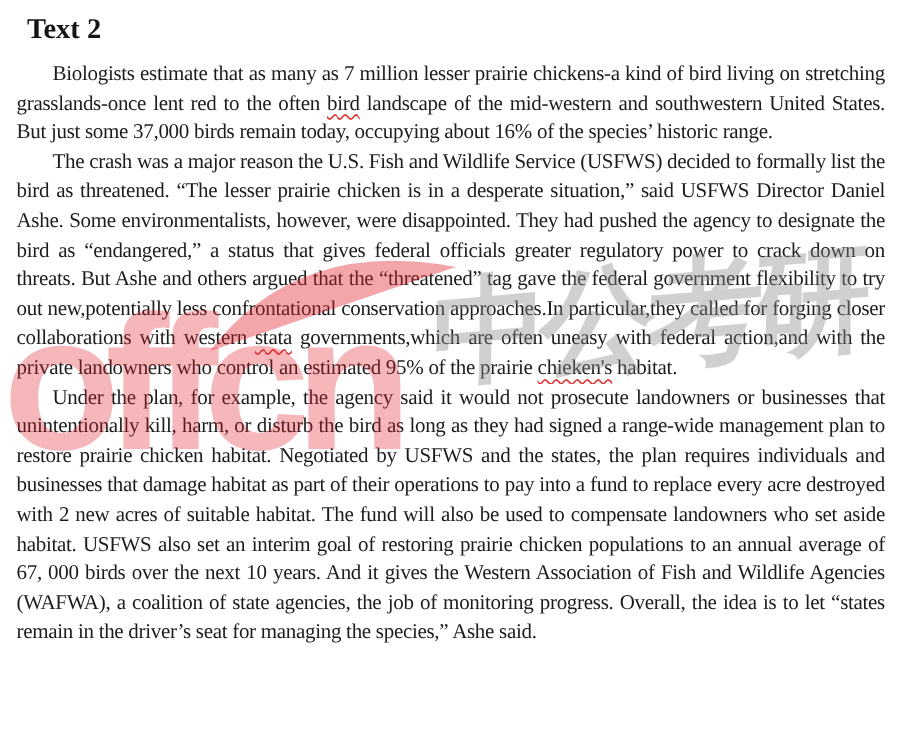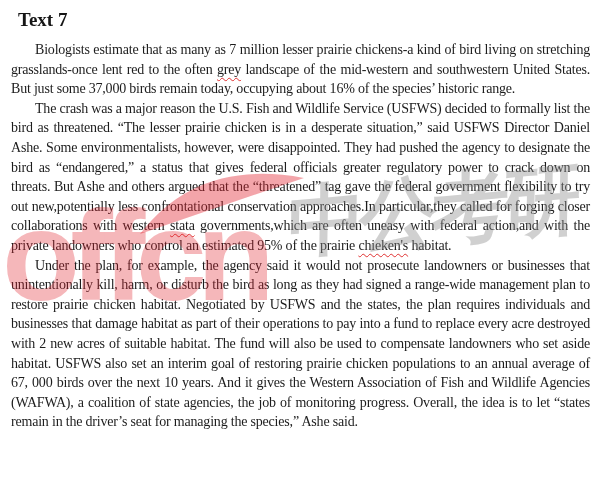--- a/index.html
+++ b/index.html
@@ -95,24 +95,24 @@
     transform: rotate(-5deg) skewX(-6deg);
     transform-origin: left center;
     white-space: nowrap;
   }
 </style>
 </head>
 <body>
 
 <div class="page">
 
-  <h1 class="doc-heading">Text 7</h1>
+  <h1 class="doc-heading">Text 2</h1>
 
   <div class="article-body">
-      <p class="para"><span>Biologists estimate that as many as 7 million lesser prairie chickens-a kind of bird living on stretching grasslands-once lent red to the often </span><span class="sp-err">grey</span><span> landscape of the mid-western and southwestern United States. But just some 37,000 birds remain today, occupying about 16% of the species’ historic range.</span></p>
+      <p class="para"><span>Biologists estimate that as many as 7 million lesser prairie chickens-a kind of bird living on stretching grasslands-once lent red to the often </span><span class="sp-err">bird</span><span> landscape of the mid-western and southwestern United States. But just some 37,000 birds remain today, occupying about 16% of the species’ historic range.</span></p>
       <p class="para"><span>The crash was a major reason the U.S. Fish and Wildlife Service (USFWS) decided to formally list the bird as threatened. “The lesser prairie chicken is in a desperate situation,” said USFWS Director Daniel Ashe. Some environmentalists, however, were disappointed. They had pushed the agency to designate the bird as “endangered,” a status that gives federal officials greater regulatory power to crack down on threats. But Ashe and others argued that the “threatened” tag gave the federal government flexibility to try out new,potentially less confrontational conservation approaches.In particular,they called for forging closer collaborations with western </span><span class="sp-err">stata</span><span> governments,which are often uneasy with federal action,and with the private landowners who control an estimated 95% of the prairie </span><span class="sp-err">chieken's</span><span> habitat.</span></p>
       <p class="para"><span>Under the plan, for example, the agency said it would not prosecute landowners or businesses that unintentionally kill, harm, or disturb the bird as long as they had signed a range-wide management plan to restore prairie chicken habitat. Negotiated by USFWS and the states, the plan requires individuals and businesses that damage habitat as part of their operations to pay into a fund to replace every acre destroyed with 2 new acres of suitable habitat. The fund will also be used to compensate landowners who set aside habitat. USFWS also set an interim goal of restoring prairie chicken populations to an annual average of 67, 000 birds over the next 10 years. And it gives the Western Association of Fish and Wildlife Agencies (WAFWA), a coalition of state agencies, the job of monitoring progress. Overall, the idea is to let “states remain in the driver’s seat for managing the species,” Ashe said.</span></p>
     </div>
 
   <div class="watermark">
     <svg class="wm-flame" viewBox="0 0 172 68" xmlns="http://www.w3.org/2000/svg" aria-hidden="true">
       <path d="M 4 62 Q 62 -14 168 6 Q 97 30 4 62 Z" fill="currentColor"></path>
     </svg>
     <div class="wm-logo">offcn</div>
     <div class="wm-cjk">中公考研</div>

